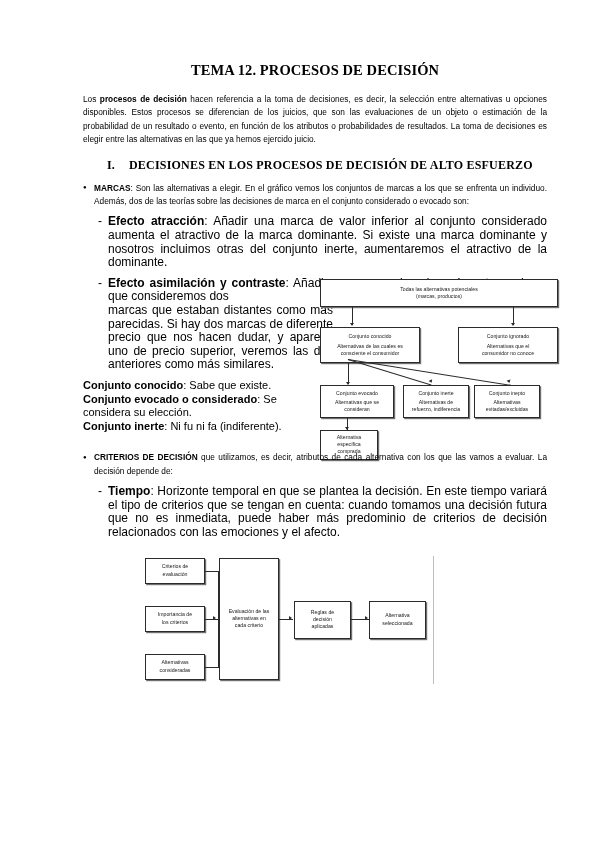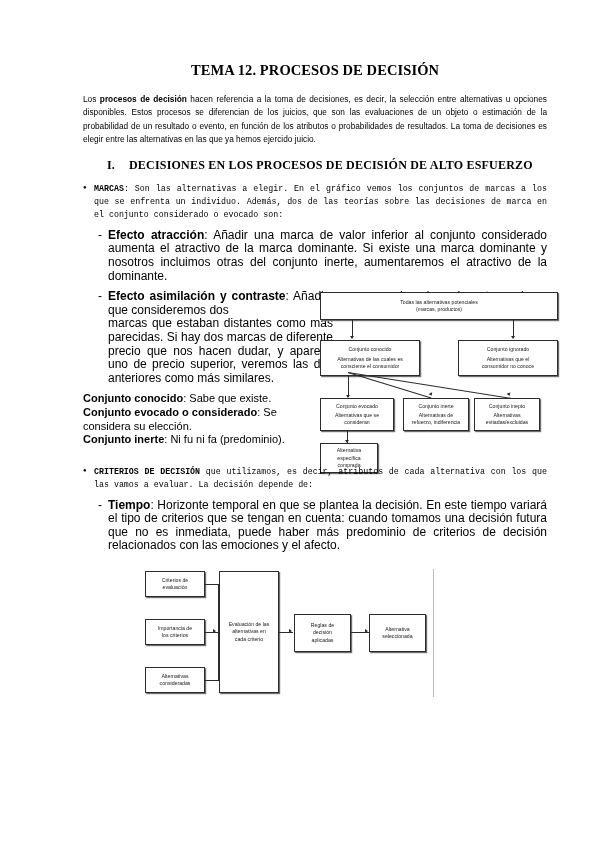--- a/index.html
+++ b/index.html
@@ -59,21 +59,20 @@
     width: 22px;
   }
 
   .bullet {
     position: relative;
     padding-left: 11px;
     font-size: 8.3px;
     line-height: 13.4px;
     text-align: justify;
     margin: 0 0 7px 0;
-    font-family: Liberation Mono, monospace;
   }
   .bullet::before {
     content: "\25CF";
     position: absolute;
     left: 0;
     top: -0.5px;
     font-size: 6px;
   }
 
   .dash {
@@ -195,21 +194,21 @@
 
     <div class="wrap-region">
 
       <div class="dash"><b>Efecto asimilación y contraste</b><span>: Añadir una marca de valor más extremo hace que consideremos dos</span>
         <div class="narrow" style="margin-top:0">marcas que estaban distantes como más parecidas. Si hay dos marcas de diferente precio que nos hacen dudar, y aparece uno de precio superior, veremos las dos anteriores como más similares.</div>
       </div>
 
       <div class="defs">
         <div><b>Conjunto conocido</b><span>: Sabe que existe.</span></div>
         <div><b>Conjunto evocado o considerado</b><span>: Se considera su elección.</span></div>
-        <div><b>Conjunto inerte</b><span>: Ni fu ni fa (predominio).</span></div>
+        <div><b>Conjunto inerte</b><span>: Ni fu ni fa (indiferente).</span></div>
       </div>
 
       <div class="diagram1">
 
         <div class="dbox shadow" style="left:6px; top:2px; width:238px; height:28px;">
           <span class="t1">Todas las alternativas potenciales</span>
           <span class="t2">(marcas, productos)</span>
         </div>
 
         <div class="vline" style="left:38px; top:30px; height:18px;"></div>

